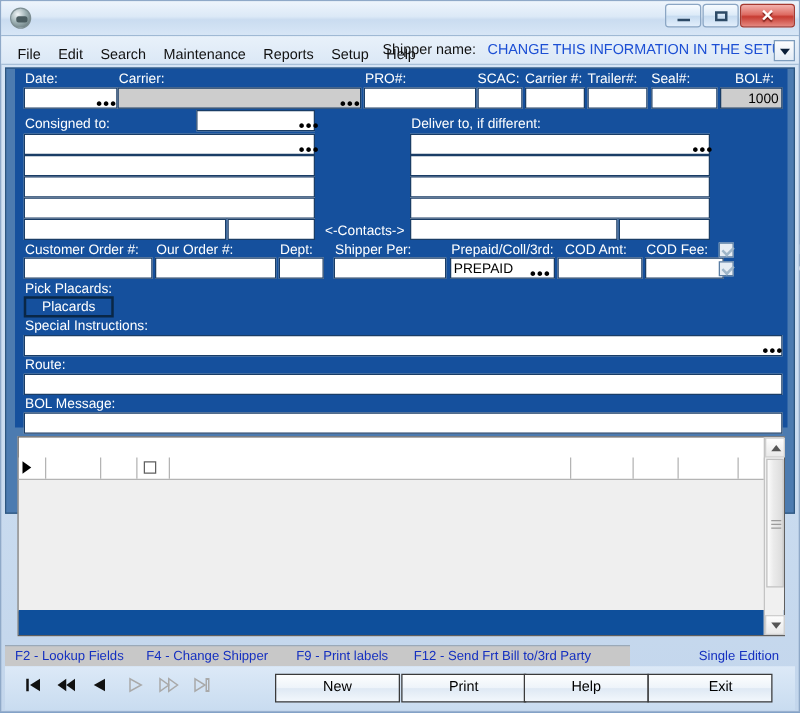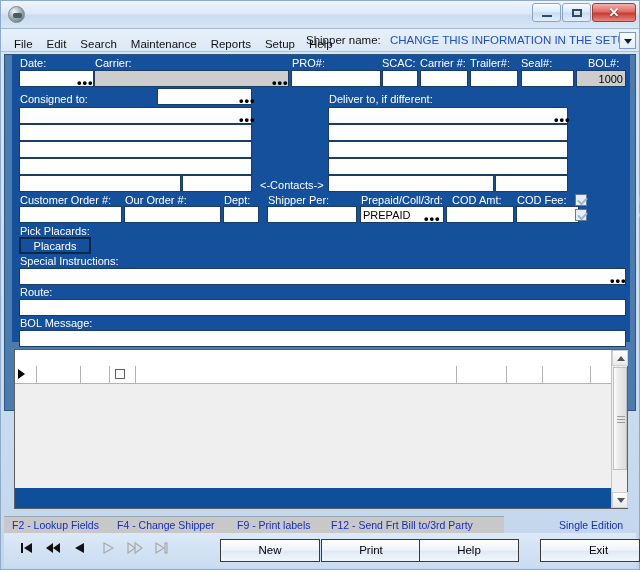--- a/index.html
+++ b/index.html
@@ -396,16 +396,16 @@
     <div class="nav" style="left:149px;">
       <svg width="18" height="14" viewBox="0 0 18 14">
           <polygon points="3,2 3,12 11,7" fill="none" stroke="#a9a9a9" stroke-width="1.2"></polygon>
           <rect x="12" y="2" width="2" height="10" fill="none" stroke="#a9a9a9" stroke-width="1.2"></rect>
         </svg>
     </div>
 
     <div class="act-btn" style="left:216px;">New</div>
     <div class="act-btn" style="left:317px;">Print</div>
     <div class="act-btn" style="left:415px;">Help</div>
-    <div class="act-btn" style="left:536px;padding-left:17px;">Exit</div>
+    <div class="act-btn" style="left:514px;padding-left:17px;">Exit</div>
   </div>
 
 </div>
 
 </body></html>

